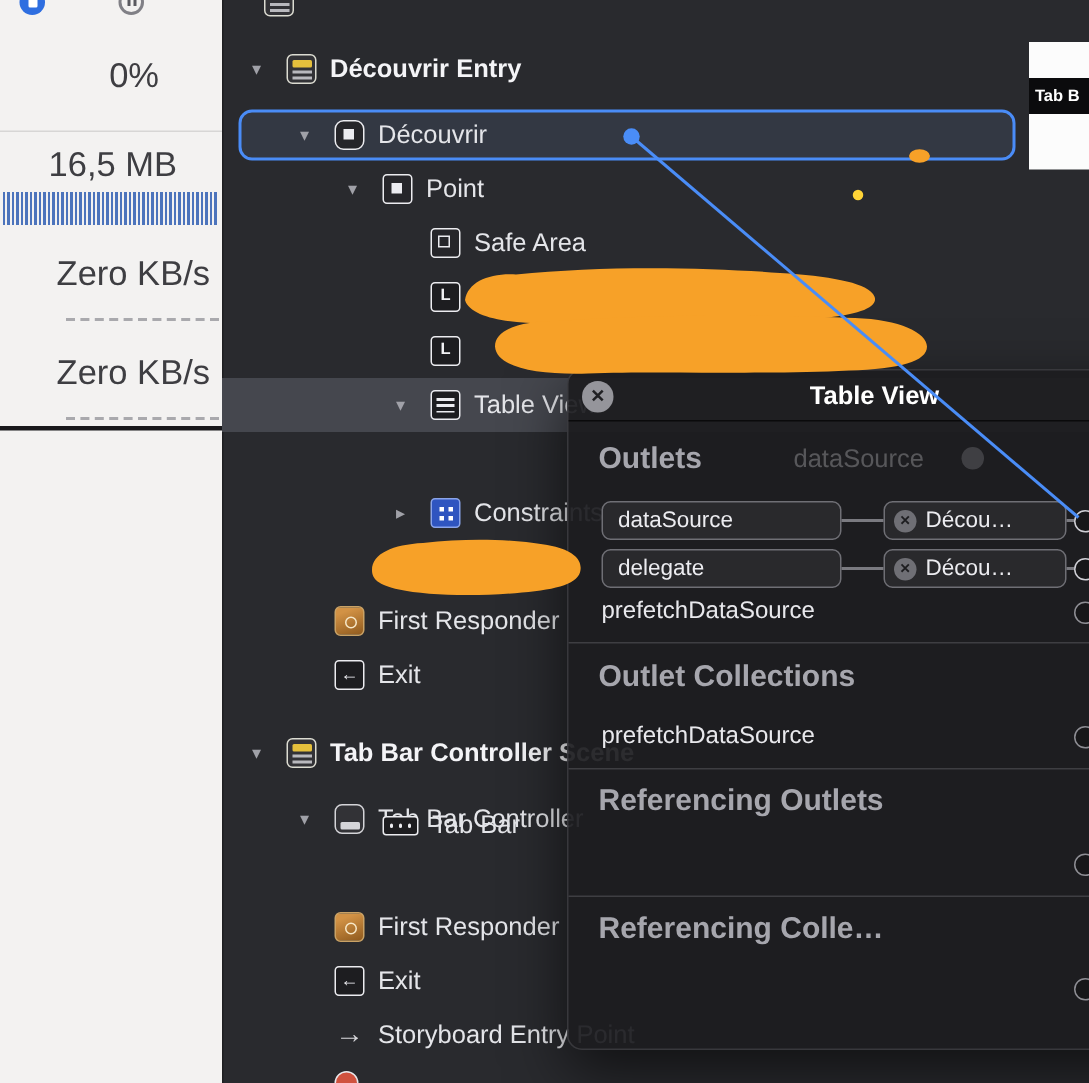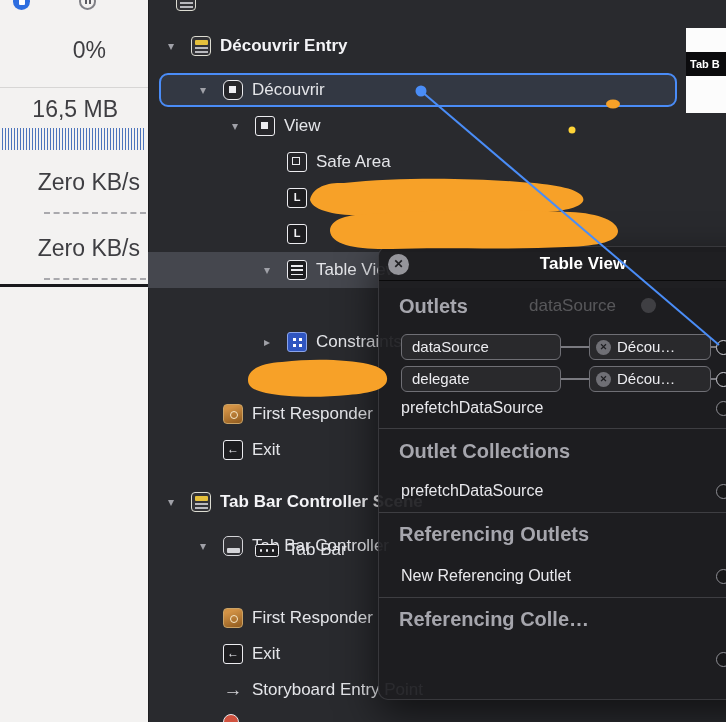--- a/index.html
+++ b/index.html
@@ -141,21 +141,21 @@
 
   <div class="row" style="top:72px">
     <span class="chev d" style="left:195px"></span>
     <span class="icn i-vc" style="left:223px"></span>
     <span class="lbl" style="left:252px">Découvrir</span>
   </div>
 
   <div class="row" style="top:108px">
     <span class="chev d" style="left:227px"></span>
     <span class="icn i-view" style="left:255px"></span>
-    <span class="lbl" style="left:284px">View</span>
+    <span class="lbl" style="left:284px">Point</span>
   </div>
 
   <div class="row" style="top:144px">
     <span class="icn i-safe" style="left:287px"></span>
     <span class="lbl" style="left:316px">Safe Area</span>
   </div>
 
   <div class="row" style="top:180px">
     <span class="icn i-label" style="left:287px"></span>
     <span class="lbl" style="left:316px"></span>
@@ -274,21 +274,20 @@
 
     <div class="pp-row" style="top:231px">
       <div class="pp-txt">prefetchDataSource</div>
       <div class="pp-ring"></div>
     </div>
 
     <div class="pp-sep" style="top:265px"></div>
     <div class="pp-h" style="top:274px">Referencing Outlets</div>
 
     <div class="pp-row" style="top:316px">
-      <div class="pp-txt">New Referencing Outlet</div>
       <div class="pp-ring"></div>
     </div>
 
     <div class="pp-sep" style="top:350px"></div>
     <div class="pp-h" style="top:359px">Referencing Colle…</div>
 
     <div class="pp-row" style="top:399px">
       <div class="pp-ring"></div>
     </div>
   </div>

